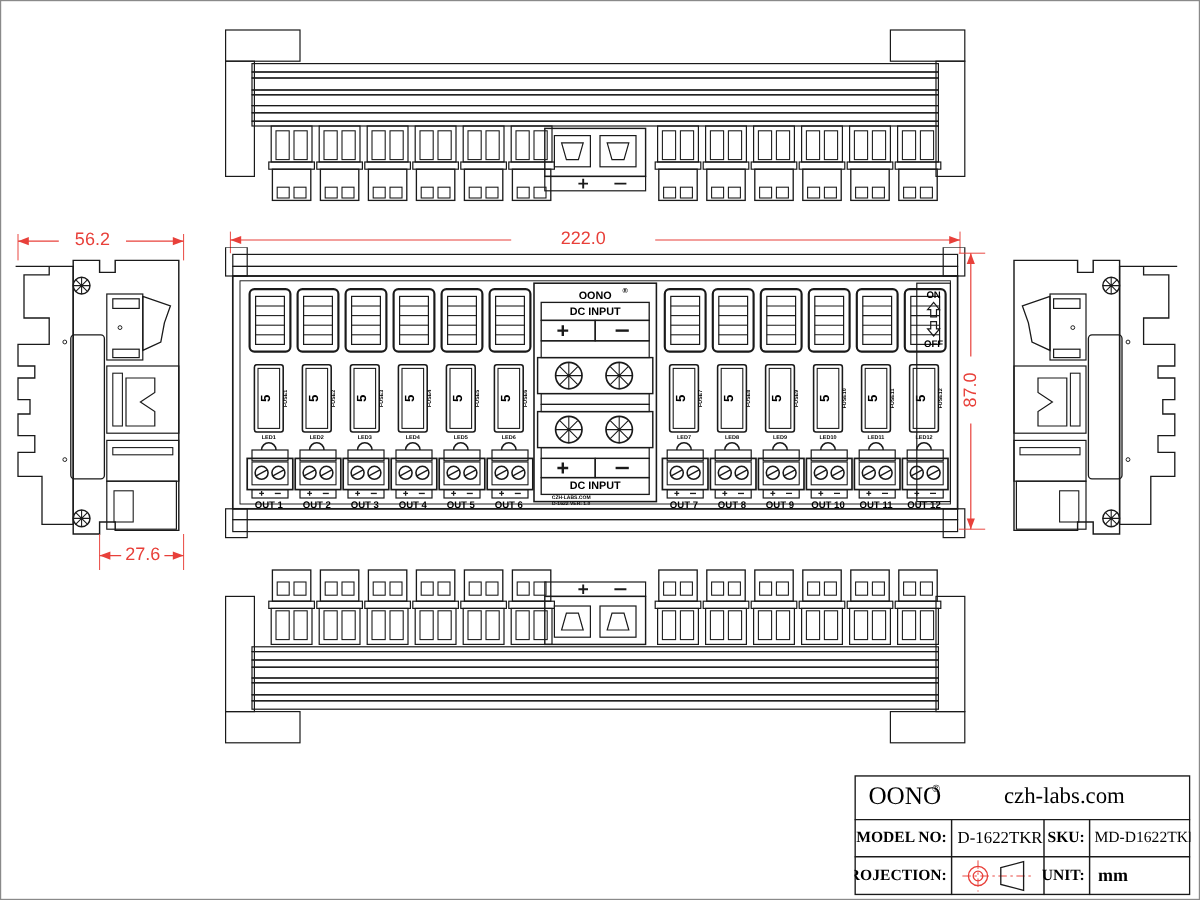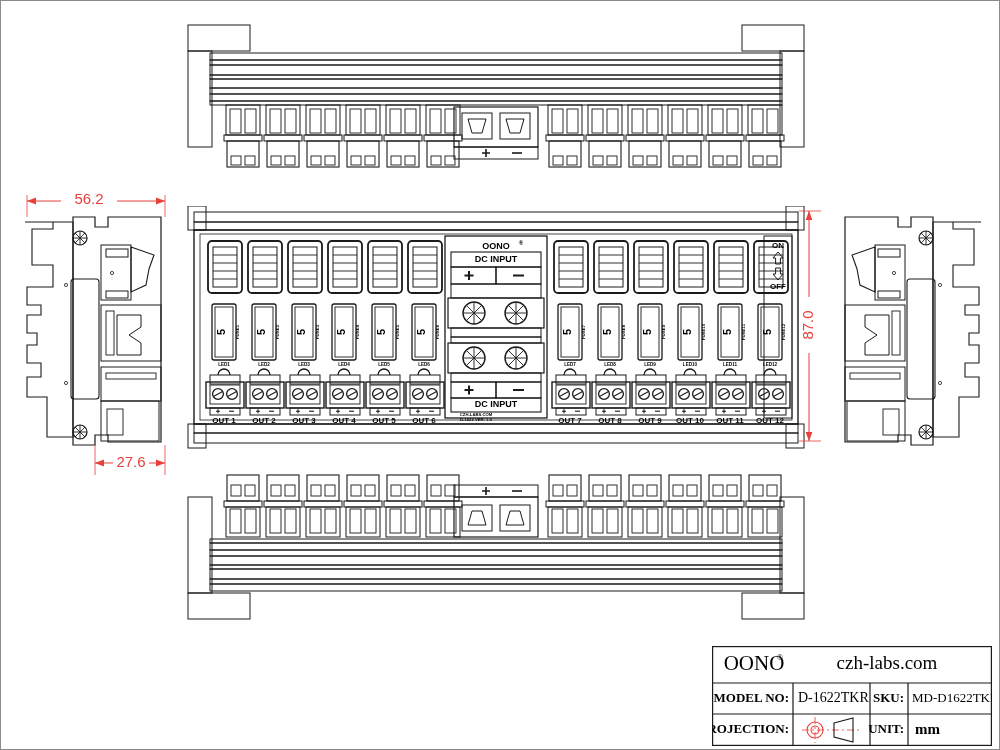--- a/index.html
+++ b/index.html
@@ -155,20 +155,31 @@
         <rect class="blk" x="314" y="90" width="30" height="26" fill="#fff" stroke-width="1"></rect>
         <path class="blk" d="M282 96 L300 96 L296 110 L286 110 Z" stroke-width="1"></path>
         <path class="blk" d="M320 96 L338 96 L334 110 L324 110 Z" stroke-width="1"></path>
         <rect class="blk" x="268" y="124" width="84" height="12" fill="#fff" stroke-width="1"></rect>
         <path class="blk" d="M300 126 l0 8 M296 130 l8 0" stroke-width="1.6"></path>
         <path class="blk" d="M326 130 l10 0" stroke-width="1.6"></path>
       </g>
     </svg>
   </div>
 
+  <div class="abs" style="left:185px;top:186px;">
+    <svg width="620" height="26" viewBox="0 0 620 26">
+      <line class="red" x1="6" y1="13" x2="240" y2="13" stroke-width="1"></line>
+      <line class="red" x1="360" y1="13" x2="614" y2="13" stroke-width="1"></line>
+      <path d="M6 13 l9 -3.4 l0 6.8 Z" fill="#e8403a"></path>
+      <path d="M614 13 l-9 -3.4 l0 6.8 Z" fill="#e8403a"></path>
+      <line class="red" x1="6" y1="6" x2="6" y2="24" stroke-width="0.8"></line>
+      <line class="red" x1="614" y1="6" x2="614" y2="24" stroke-width="0.8"></line>
+      <text class="redtxt" x="300" y="12" font-size="15" text-anchor="middle">222.0</text>
+    </svg>
+  </div>
 
   <div class="abs" style="left:185px;top:205px;">
     <svg width="620" height="250" viewBox="0 0 620 250">
 
       <rect class="blk" x="8" y="6" width="604" height="10" fill="#3a3a3a" stroke-width="1"></rect>
       <rect class="blk" x="8" y="16" width="604" height="8" fill="#ededed" stroke-width="1"></rect>
       <rect class="blk" x="2" y="0" width="18" height="24" fill="#fff" stroke-width="1"></rect>
       <rect class="blk" x="600" y="0" width="18" height="24" fill="#fff" stroke-width="1"></rect>
 
       <rect class="blk" x="8" y="218" width="604" height="9" fill="#ededed" stroke-width="1"></rect>
@@ -689,21 +700,21 @@
       <rect class="blk" x="24" y="98" width="572" height="10" fill="#fbfbfb" stroke-width="1"></rect>
       <rect class="blk" x="24" y="108" width="572" height="5" fill="#4a4a4a" stroke-width="1"></rect>
       <rect class="blk" x="24" y="113" width="572" height="7" fill="#f6f6f6" stroke-width="1"></rect>
       <rect class="blk" x="2" y="26" width="24" height="96" fill="#fff" stroke-width="1"></rect>
       <rect class="blk" x="594" y="26" width="24" height="96" fill="#fff" stroke-width="1"></rect>
       <rect class="blk" x="2" y="122" width="62" height="26" fill="#fff" stroke-width="1"></rect>
       <rect class="blk" x="556" y="122" width="62" height="26" fill="#fff" stroke-width="1"></rect>
     </svg>
   </div>
 
-  <div class="abs" style="left:12px;top:186px;">
+  <div class="abs" style="left:0;top:186px;">
     <svg width="170" height="300" viewBox="0 0 170 300">
 
       <g>
         <line class="red" x1="14" y1="14" x2="48" y2="14" stroke-width="1"></line>
         <line class="red" x1="104" y1="14" x2="152" y2="14" stroke-width="1"></line>
         <path d="M14 14 l9 -3.4 l0 6.8 Z" fill="#e8403a"></path>
         <path d="M152 14 l-9 -3.4 l0 6.8 Z" fill="#e8403a"></path>
         <line class="red" x1="14" y1="8" x2="14" y2="30" stroke-width="0.8"></line>
         <line class="red" x1="152" y1="8" x2="152" y2="30" stroke-width="0.8"></line>
         <text class="redtxt" x="76" y="13" font-size="15" text-anchor="middle">56.2</text>

